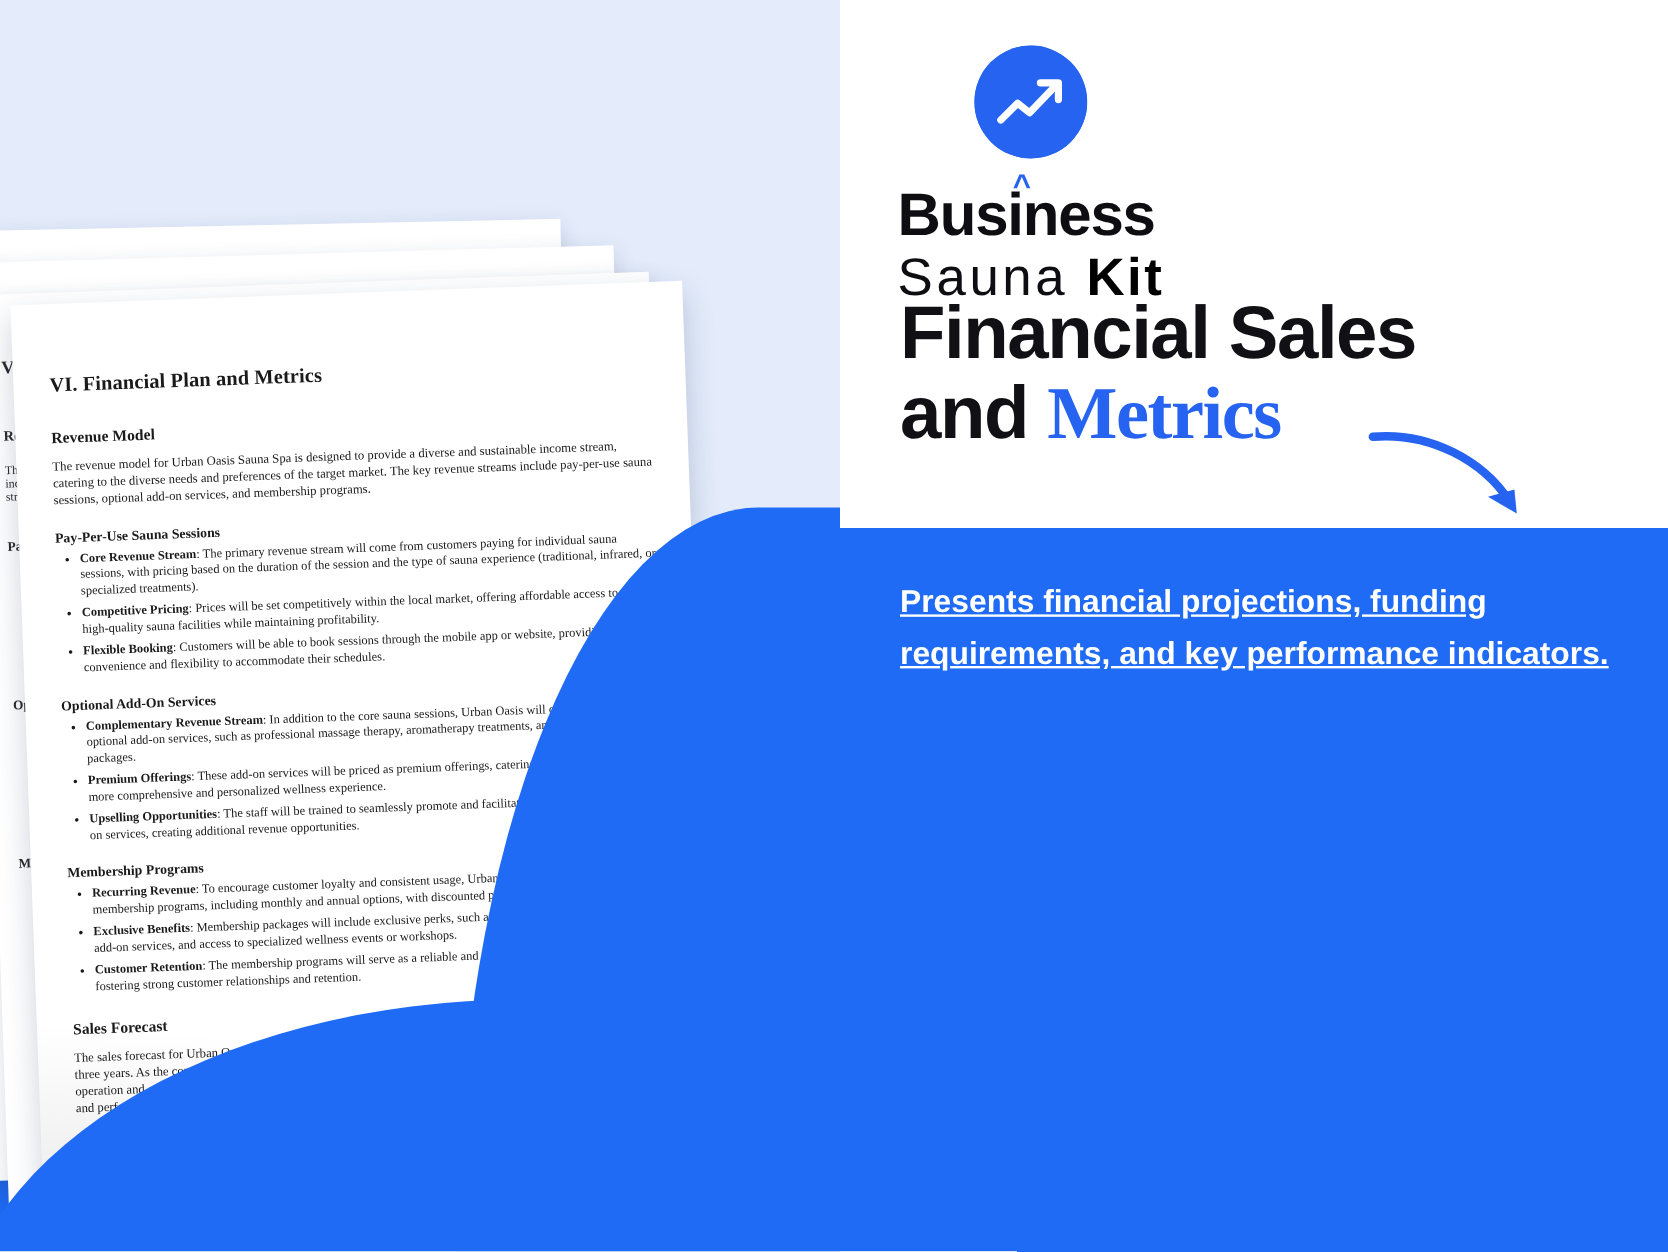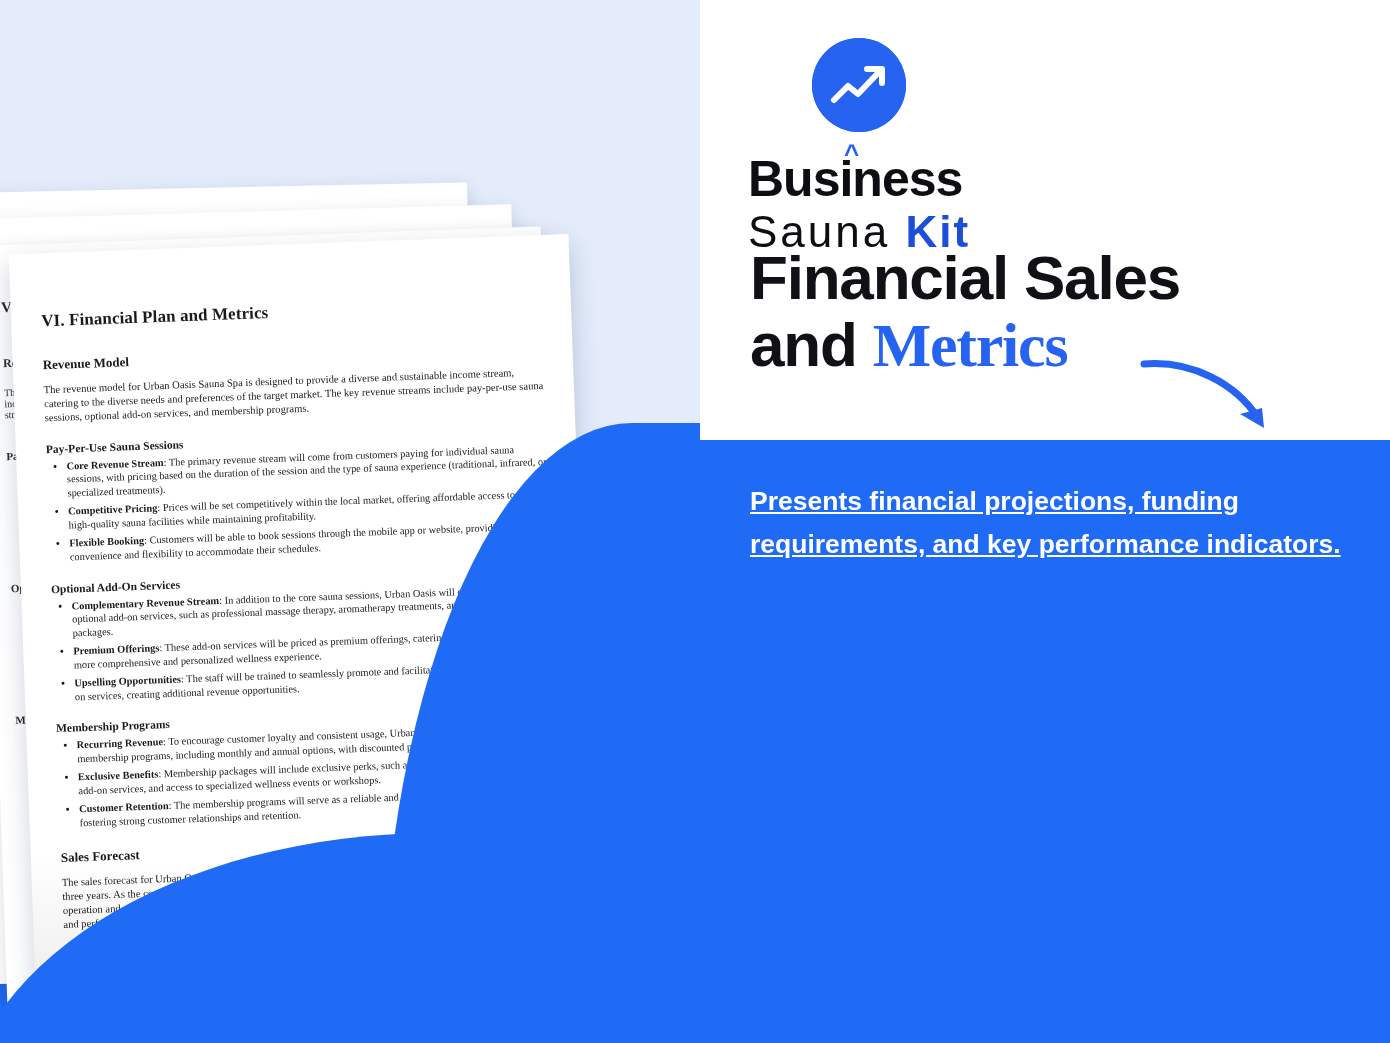--- a/index.html
+++ b/index.html
@@ -182,21 +182,21 @@
     font-weight: bold;
   }
   .logo-line2 {
     font-size: 44px;
     font-weight: normal;
     color: #0d0d12;
     letter-spacing: 3px;
     margin-top: 6px;
   }
   .logo-kit {
-    color: #1d4ed8;
+    color: #000000;
     font-weight: bold;
     letter-spacing: 2px;
   }
 
   
   .headline {
     position: absolute;
     left: 50px; top: 245px;
     width: 600px;
     font-size: 62px;

